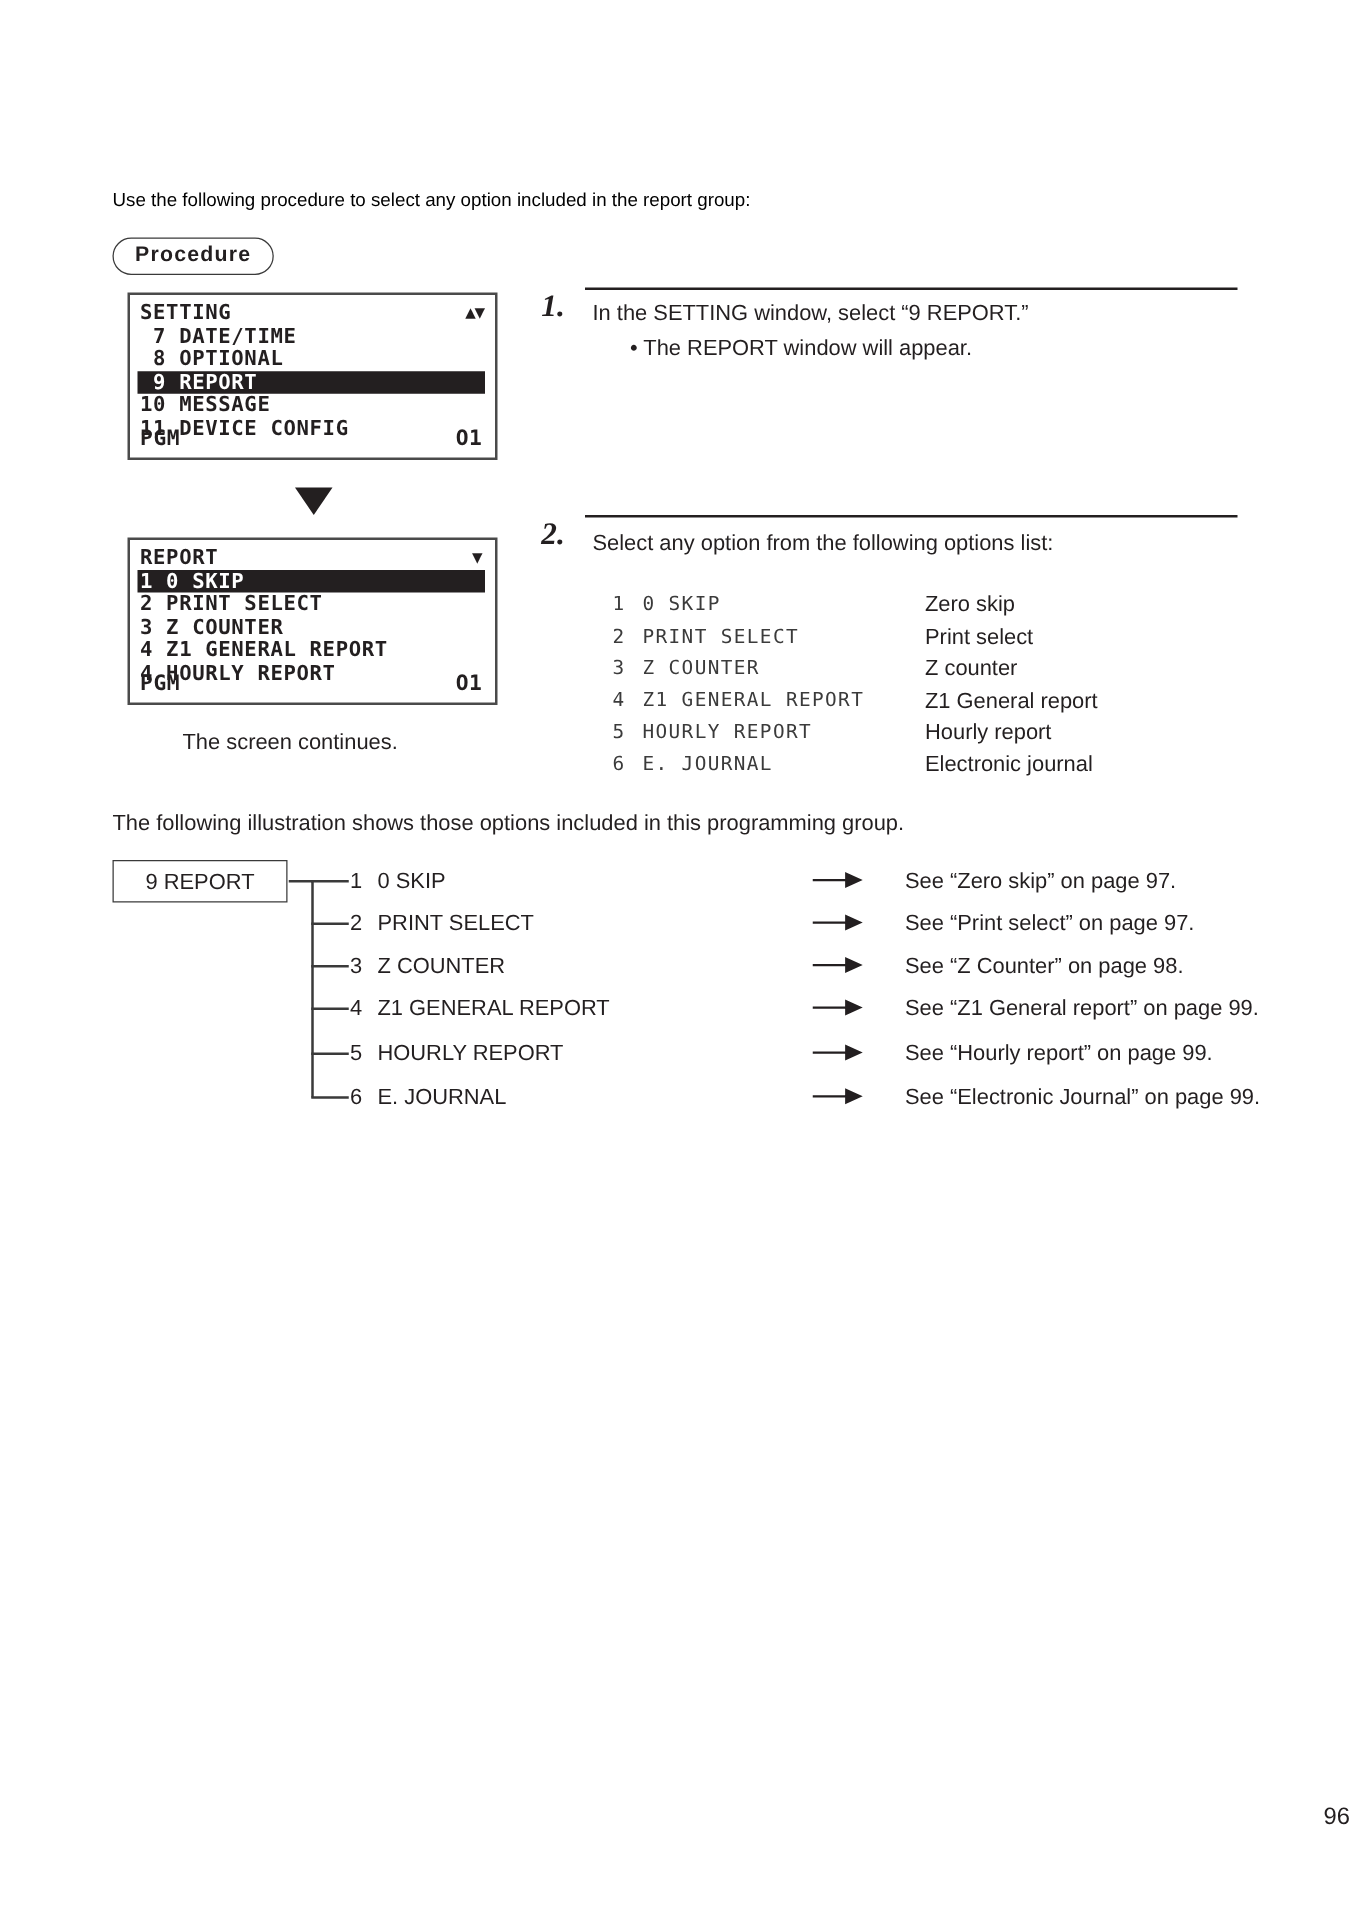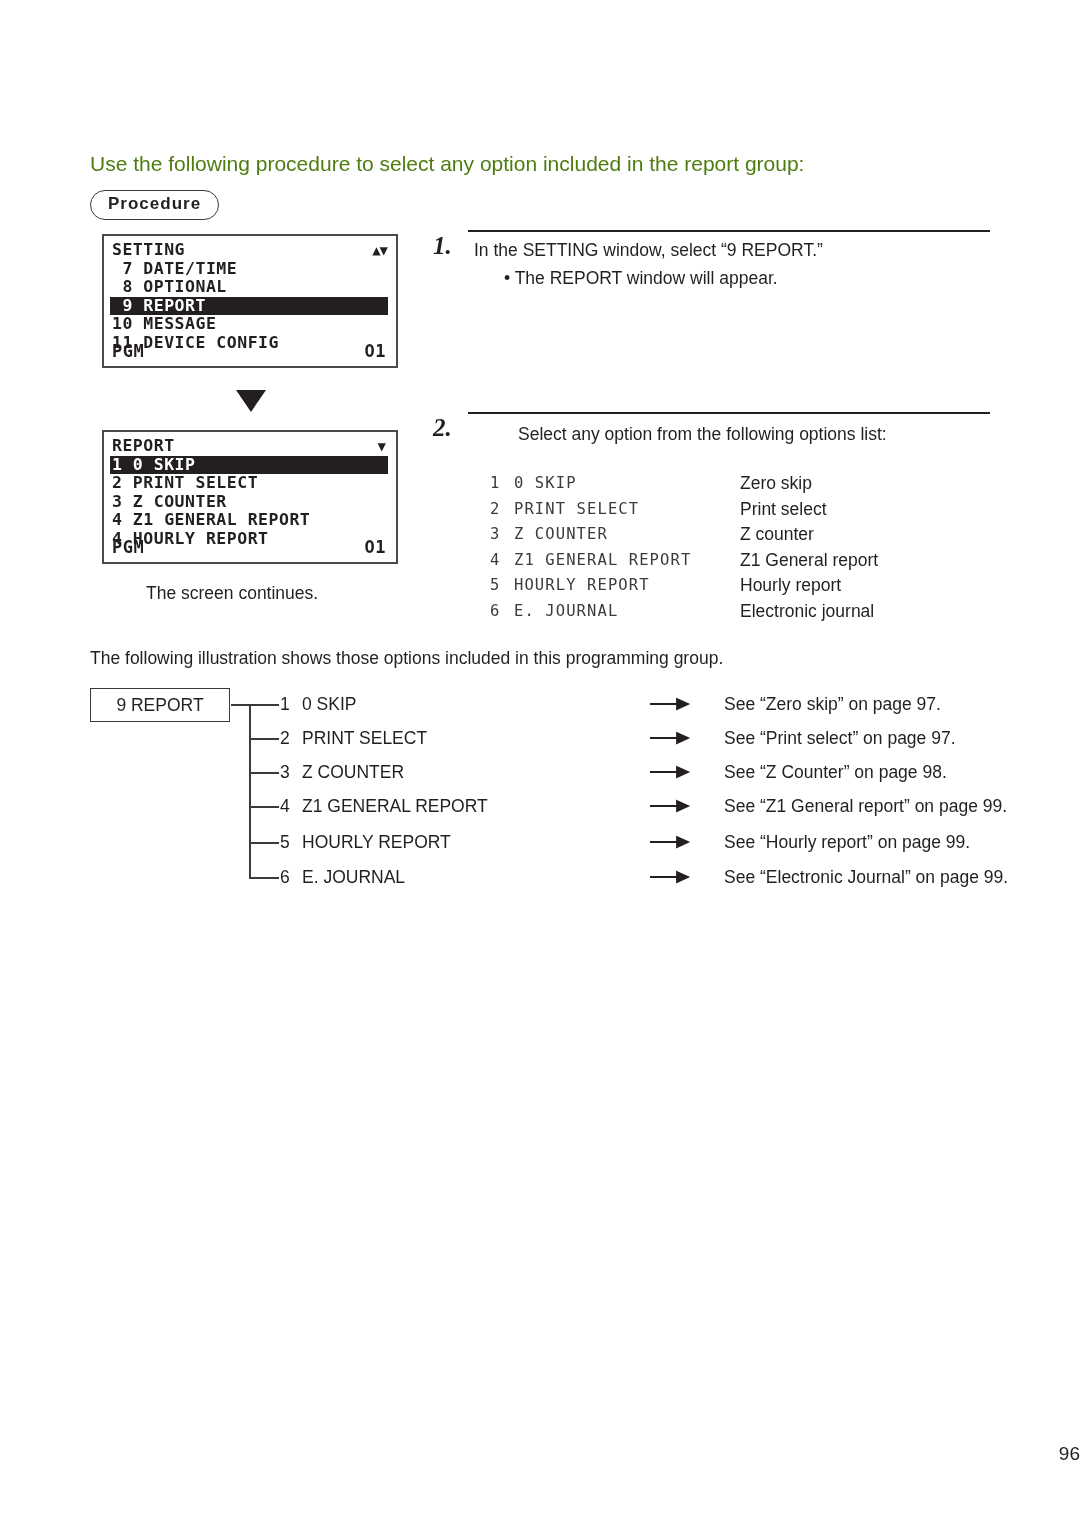--- a/index.html
+++ b/index.html
@@ -42,22 +42,22 @@
     letter-spacing: 0.2px;
     color: #231f20;
     white-space: nowrap;
   }
 
   
   .intro {
     position: absolute;
     left: 90px;
     top: 152px;
-    font-size: 21px;
-    color: #4d7c0f;
+    font-size: 15px;
+    color: #000000;
     white-space: nowrap;
   }
 
   
   .procedure-pill {
     position: absolute;
     left: 90px;
     top: 190px;
     padding: 3px 17px 5px 17px;
     border: 1.6px solid #3a3a3a;
@@ -190,21 +190,21 @@
 
   
   .step1-rule { left: 468px; top: 230px; width: 522px; }
   .step1-num  { left: 433px; top: 232px; }
   .step1-body { left: 474px; top: 240px; }
   .step1-sub  { left: 504px; top: 268px; }
 
   
   .step2-rule { left: 468px; top: 412px; width: 522px; }
   .step2-num  { left: 433px; top: 414px; }
-  .step2-body { left: 474px; top: 424px; margin-left: 44px; }
+  .step2-body { left: 474px; top: 424px; }
 
   
   .options {
     position: absolute;
     left: 490px;
     top: 474px;
   }
   .option-row {
     position: relative;
     height: 25.5px;

